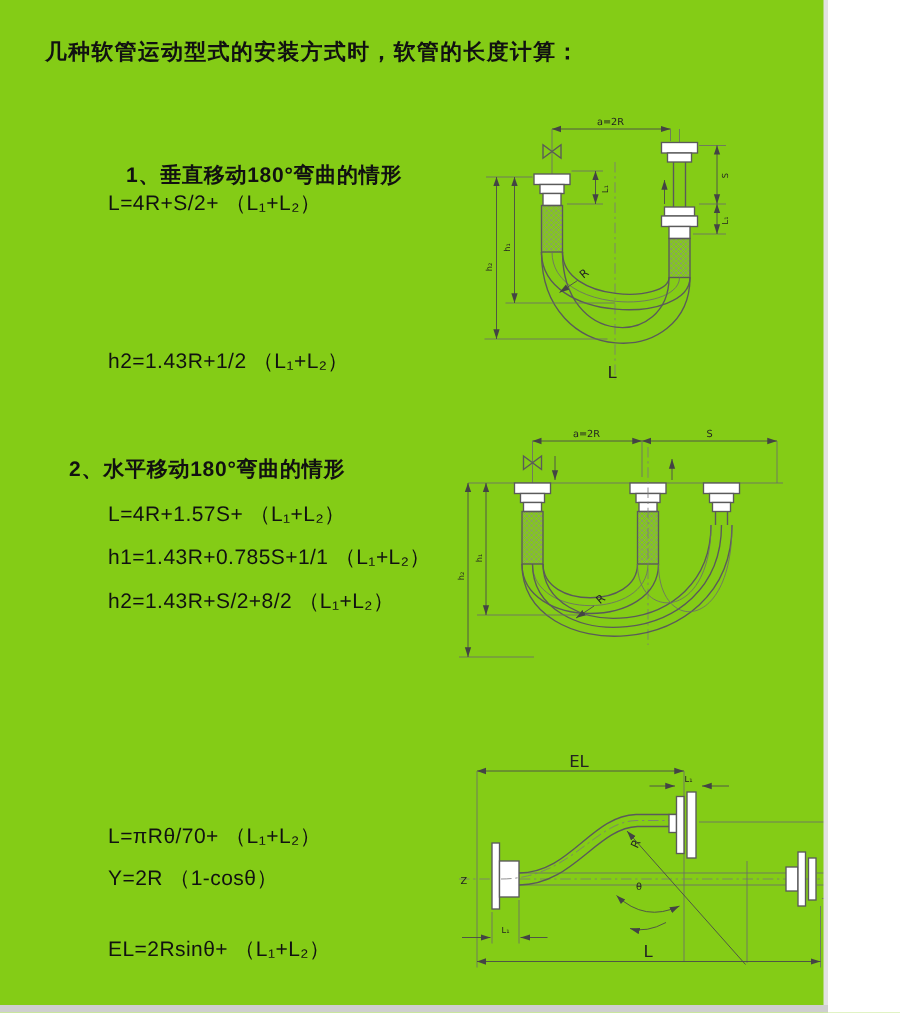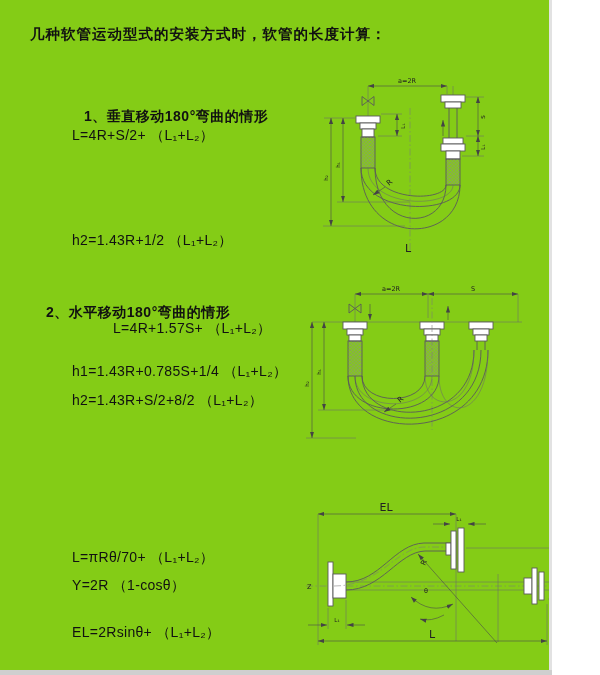--- a/index.html
+++ b/index.html
@@ -25,22 +25,22 @@
 
 <div class="page">
 
   <div class="title">几种软管运动型式的安装方式时，软管的长度计算：</div>
 
   <div class="sec-heading" style="top:108px;margin-left:38px;">1、垂直移动180°弯曲的情形</div>
   <div class="formula" style="top:127px;text-align:right;">L=4R+S/2+ （L₁+L₂）</div>
   <div class="formula" style="top:195px;margin-top:37px;">h2=1.43R+1/2 （L₁+L₂）</div>
 
   <div class="sec-heading" style="top:304px;">2、水平移动180°弯曲的情形</div>
-  <div class="formula" style="top:320px;margin-left:41px;">L=4R+1.57S+ （L₁+L₂）</div>
-  <div class="formula" style="top:363px;">h1=1.43R+0.785S+1/4 （L₁+L₂）</div>
+  <div class="formula" style="top:334px;">L=4R+1.57S+ （L₁+L₂）</div>
+  <div class="formula" style="top:363px;">h1=1.43R+0.785S+1/1 （L₁+L₂）</div>
   <div class="formula" style="top:392px;">h2=1.43R+S/2+8/2 （L₁+L₂）</div>
 
   <div class="formula" style="top:549px;">L=πRθ/70+ （L₁+L₂）</div>
   <div class="formula" style="top:577px;text-align:center;">Y=2R （1-cosθ）</div>
   <div class="formula" style="top:605px;margin-top:19px;">EL=2Rsinθ+ （L₁+L₂）</div>
 
   <div class="diagram" style="left:310px;top:70px;width:290px;height:190px;">
   <svg viewBox="0 0 290 190" width="290" height="190">
     <defs>
       <marker id="ae1" markerWidth="7" markerHeight="5" refX="6.5" refY="2.5" orient="auto" markerUnits="userSpaceOnUse">

